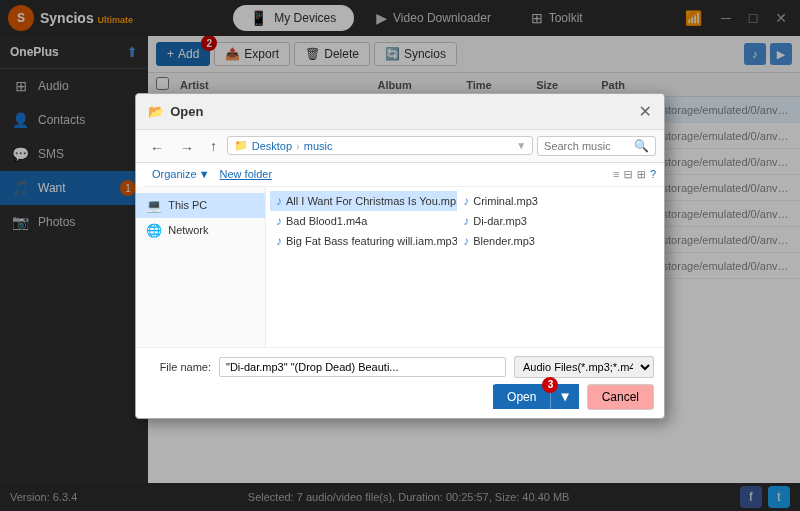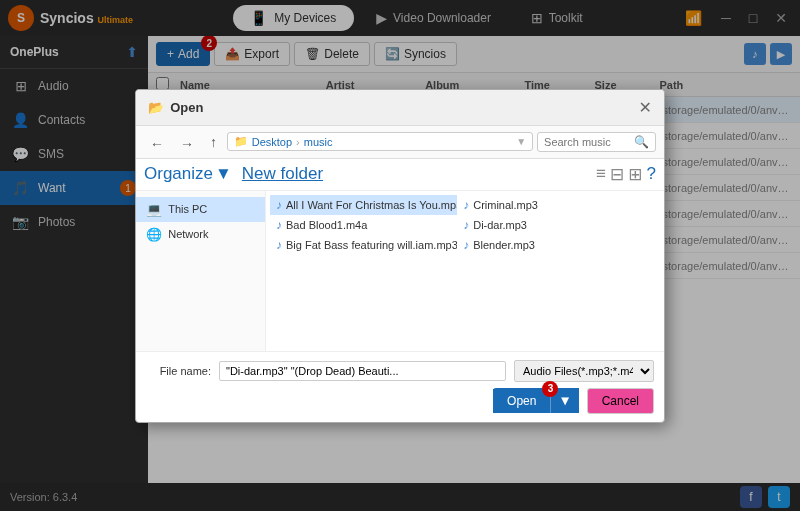--- a/index.html
+++ b/index.html
@@ -39,21 +39,21 @@
     .tb-btn { display: flex; align-items: center; gap: 4px; padding: 4px 10px; border: 1px solid #ccc; background: white; border-radius: 3px; cursor: pointer; font-size: 12px; color: #333; }
     .tb-btn.primary { background: #1a6bb5; color: white; border-color: #1a6bb5; }
     .music-icons { margin-left: auto; display: flex; gap: 4px; }
     .music-icon-btn { width: 22px; height: 22px; background: #4a90d9; border-radius: 3px; display: flex; align-items: center; justify-content: center; color: white; cursor: pointer; font-size: 11px; }
 
     
     .table-header { display: flex; align-items: center; padding: 4px 8px; border-bottom: 1px solid #ddd; background: #f5f5f5; font-size: 11px; color: #555; font-weight: bold; }
     .col-check { width: 24px; }
     .col-name { flex: 2.2; }
     .col-artist { flex: 1.5; }
-    .col-album { flex: 1.5; }
+    .col-album { flex: 1.5; text-align: center; }
     .col-time { width: 70px; }
     .col-size { width: 65px; }
     .col-path { flex: 2; }
     .table-row { display: flex; align-items: center; padding: 5px 8px; border-bottom: 1px solid #eee; font-size: 11px; color: #333; }
     .table-row.selected { background: #e8f4ff; }
     .row-check { width: 24px; }
     .row-name { flex: 2.2; white-space: nowrap; overflow: hidden; text-overflow: ellipsis; }
     .row-artist { flex: 1.5; white-space: nowrap; overflow: hidden; text-overflow: ellipsis; }
     .row-album { flex: 1.5; white-space: nowrap; overflow: hidden; text-overflow: ellipsis; }
     .row-time { width: 70px; }
@@ -74,21 +74,21 @@
     .dialog-title { font-size: 13px; font-weight: bold; color: #333; display: flex; align-items: center; gap: 6px; }
     .dialog-close { cursor: pointer; color: #666; font-size: 16px; }
     .dialog-nav { display: flex; align-items: center; gap: 4px; padding: 6px 8px; border-bottom: 1px solid #ddd; background: #fafafa; }
     .dialog-nav-btn { padding: 2px 6px; color: #555; cursor: pointer; font-size: 14px; border: none; background: none; }
     .breadcrumb-bar { display: flex; align-items: center; gap: 4px; flex: 1; background: white; border: 1px solid #ccc; border-radius: 3px; padding: 2px 6px; font-size: 11px; }
     .breadcrumb-item { color: #1a6bb5; cursor: pointer; }
     .breadcrumb-sep { color: #aaa; }
     .search-box { display: flex; align-items: center; border: 1px solid #ccc; border-radius: 3px; padding: 2px 6px; background: white; }
     .search-input { border: none; outline: none; font-size: 11px; width: 90px; }
     .search-icon-btn { color: #888; cursor: pointer; }
-    .dialog-organize { display: flex; align-items: center; padding: 5px 8px; border-bottom: 1px solid #eee; font-size: 17px; gap: 10px; }
+    .dialog-organize { display: flex; align-items: center; padding: 5px 8px; border-bottom: 1px solid #eee; font-size: 11px; gap: 10px; margin-left: 8px; }
     .organize-btn { color: #1a6bb5; cursor: pointer; display: flex; align-items: center; gap: 2px; }
     .new-folder-btn { color: #1a6bb5; cursor: pointer; text-decoration: underline; }
     .view-btns { margin-left: auto; display: flex; gap: 4px; color: #888; }
     .dialog-body { display: flex; height: 160px; }
     .dialog-sidebar { width: 130px; background: #fafafa; border-right: 1px solid #eee; padding: 6px 0; overflow-y: auto; }
     .ds-item { display: flex; align-items: center; gap: 6px; padding: 5px 10px; font-size: 11px; color: #333; cursor: pointer; white-space: nowrap; }
     .ds-item.active { background: #cce4ff; }
     .ds-icon { font-size: 13px; }
     .dialog-files { flex: 1; padding: 4px; overflow-y: auto; display: flex; flex-wrap: wrap; align-content: flex-start; }
     .file-item { display: flex; align-items: center; gap: 4px; padding: 3px 6px; font-size: 11px; color: #333; cursor: pointer; width: 48%; white-space: nowrap; overflow: hidden; text-overflow: ellipsis; }
@@ -96,21 +96,21 @@
     .file-icon { color: #4a90d9; font-size: 12px; }
     .dialog-footer { padding: 8px 10px; border-top: 1px solid #eee; }
     .footer-row { display: flex; align-items: center; gap: 8px; margin-bottom: 6px; }
     .footer-label { font-size: 11px; color: #333; width: 65px; text-align: right; }
     .footer-input { flex: 1; border: 1px solid #ccc; padding: 3px 6px; font-size: 11px; border-radius: 2px; }
     .footer-select { border: 1px solid #ccc; padding: 3px 4px; font-size: 11px; border-radius: 2px; width: 140px; }
     .footer-buttons { display: flex; align-items: center; justify-content: flex-end; gap: 8px; }
     .btn-open { display: flex; align-items: center; background: #1a6bb5; color: white; border: none; border-radius: 3px; cursor: pointer; font-size: 12px; }
     .btn-open-main { padding: 5px 14px; }
     .btn-open-arrow { padding: 5px 6px; border-left: 1px solid rgba(255,255,255,0.3); }
-    .btn-cancel { padding: 5px 14px; background: #ec4899; border: 1px solid #ccc; border-radius: 3px; cursor: pointer; font-size: 12px; }
+    .btn-cancel { padding: 5px 14px; background: #fca5a5; border: 1px solid #ccc; border-radius: 3px; cursor: pointer; font-size: 12px; }
 
     
     input[type="checkbox"] { width: 13px; height: 13px; cursor: pointer; }
   </style>
 </head>
 <body>
 
 <div class="top-bar">
   <div class="logo">
     <div class="logo-icon">S</div>
@@ -191,21 +191,20 @@
         <span>Syncios</span>
       </button>
       <div class="music-icons">
         <div class="music-icon-btn">♪</div>
         <div class="music-icon-btn">▶</div>
       </div>
     </div>
 
     <div class="table-header">
       <div class="col-check"><input type="checkbox" style=""></div>
-      <div class="col-name">Name</div>
       <div class="col-artist">Artist</div>
       <div class="col-album">Album</div>
       <div class="col-time">Time</div>
       <div class="col-size">Size</div>
       <div class="col-path">Path</div>
     </div>
 
     <div style="overflow-y:auto; flex:1;">
       <div class="table-row selected">
         <div class="row-check col-check"><input type="checkbox" checked="" style=""></div>
@@ -269,20 +268,21 @@
         <div class="row-time col-time">00:03:00</div>
         <div class="row-size col-size">1.23 MB</div>
         <div class="row-path col-path">/storage/emulated/0/anvSyncDr...</div>
       </div>
     </div>
   </div>
 </div>
 
 <div class="status-bar">
   <span>Version: 6.3.4</span>
+  <span>Selected: 7 audio/video file(s), Duration: 00:25:57, Size: 40.40 MB</span>
   <div class="status-social">
     <div class="social-btn fb-btn">f</div>
     <div class="social-btn tw-btn">t</div>
   </div>
 </div>
 
 <div class="dialog-overlay">
   <div class="dialog">
 
     <div class="dialog-title-bar">

